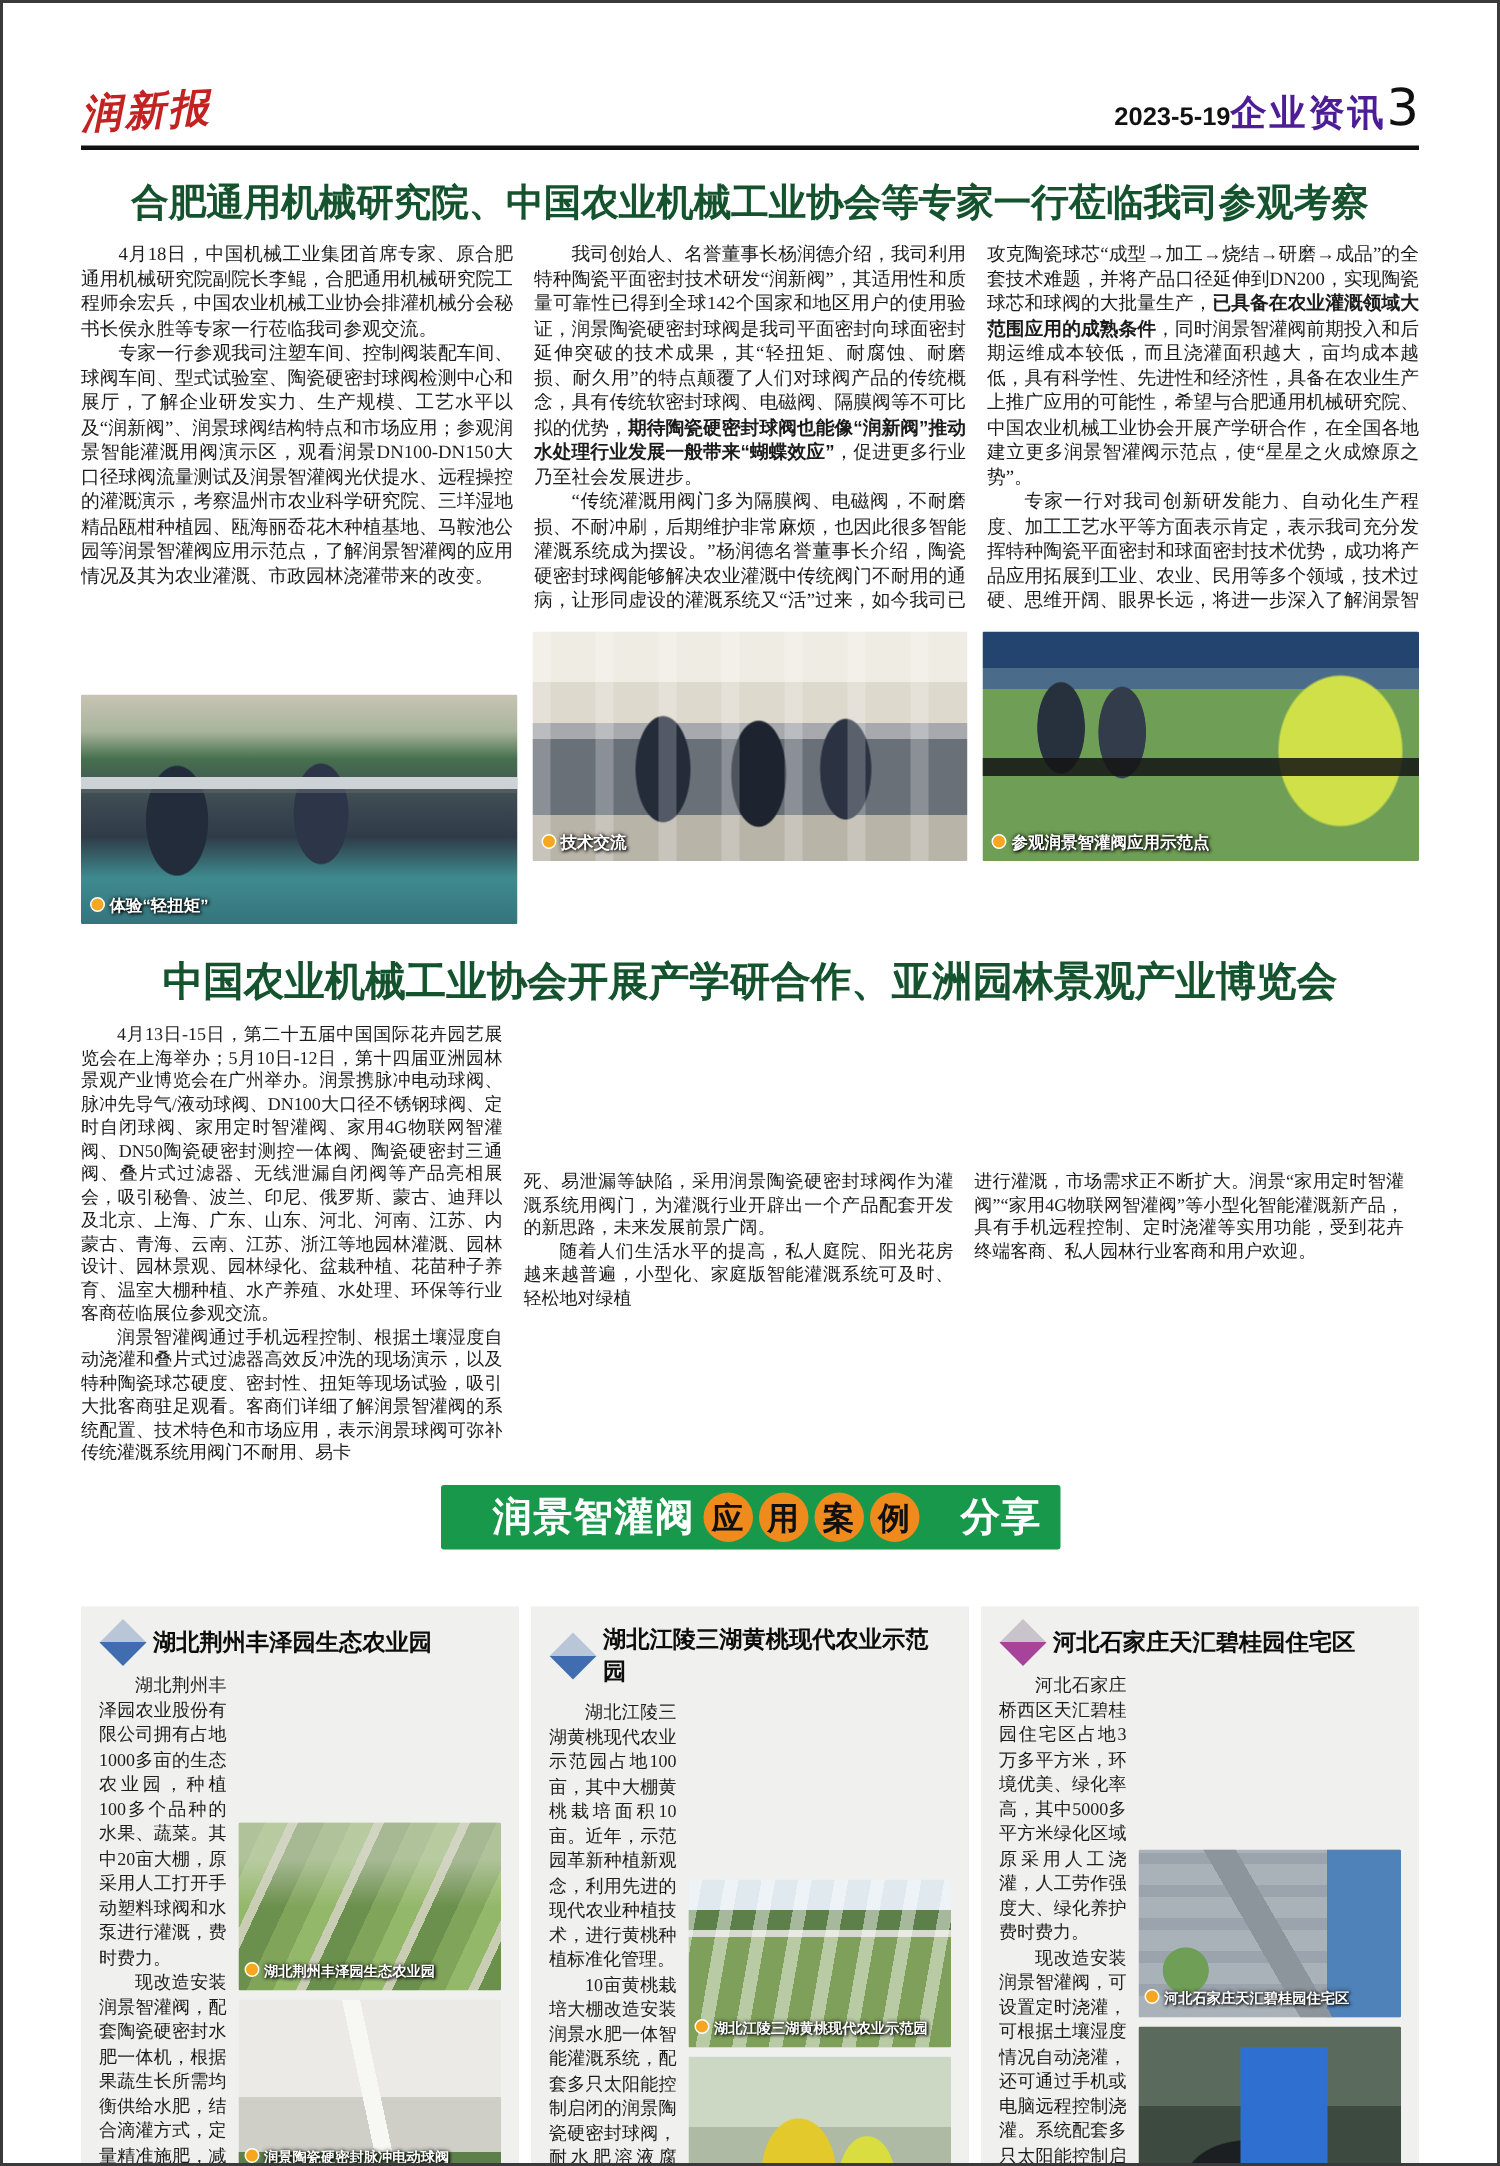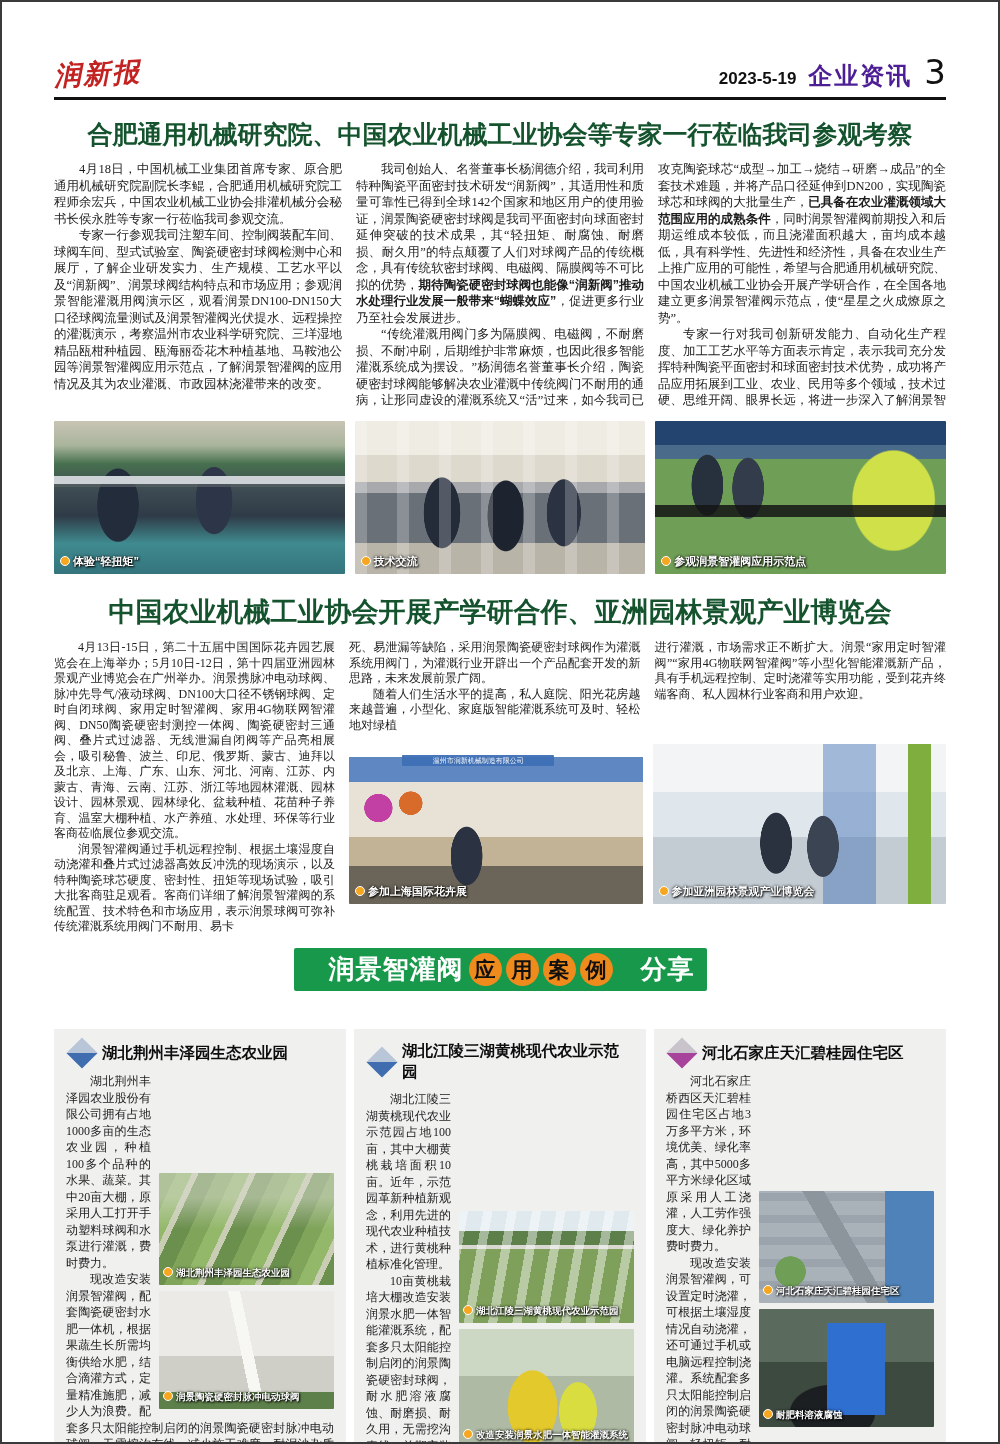--- a/index.html
+++ b/index.html
@@ -4,39 +4,39 @@
 <style>
   html,body{margin:0;padding:0;background:#8f8f8f;}
   .page{width:1000px;height:1444px;box-sizing:border-box;margin:0 auto;background:#fff;
         border:2px solid #3a3a3a;position:relative;overflow:hidden;
         font-family:"Liberation Serif","DejaVu Serif",serif;color:#1c1c1c;
         padding:38px 52px 0 52px;}
   
   .masthead{display:flex;justify-content:space-between;align-items:flex-end;height:52px;}
   .logo{font-family:"DejaVu Serif",serif;font-style:italic;font-weight:bold;
         color:#c32222;font-size:27px;transform:rotate(-3deg);letter-spacing:2px;}
-  .head-right{display:flex;align-items:baseline;gap:12px;font-family:"Liberation Sans",sans-serif;}
+  .head-right{display:flex;align-items:baseline;font-family:"Liberation Sans",sans-serif;}
   .issue-date{font-size:17px;font-weight:bold;color:#111;}
   .section-title{font-size:24px;font-weight:bold;color:#4c1d95;letter-spacing:2px;}
   .page-number{font-size:34px;color:#111;font-family:"DejaVu Sans",sans-serif;}
   .rule{height:3px;background:#111;margin-top:5px;}
   
   h1.art-title{font-family:"Liberation Sans","DejaVu Sans",sans-serif;font-weight:bold;
         text-align:center;color:#14532d;margin:18px 0 10px 0;font-size:25px;letter-spacing:0px;}
   h1.art-title.t2{font-size:27px;margin-top:20px;}
   
   .para{margin:0;text-indent:2em;text-align:justify;}
   .noind{text-indent:0;}
   .b{font-family:"Liberation Sans","DejaVu Sans",sans-serif;font-weight:bold;}
   .cols3{column-count:3;column-gap:14px;height:252px;overflow:hidden;
          font-size:12.5px;line-height:16.5px;}
   
   .a2grid{display:flex;gap:14px;}
   .a2col1{width:281px;height:292px;overflow:hidden;font-size:12px;line-height:15.5px;flex:none;}
-  .a2right{flex:1;display:flex;flex-direction:column;}
+  .a2right{flex:1;display:flex;flex-direction:row;align-items:center;}
   .a2textrow{display:flex;gap:14px;height:96px;overflow:hidden;font-size:12px;line-height:15.5px;}
   .a2textrow > div{flex:1;}
   .a2photos{display:flex;gap:10px;margin-top:8px;}
   .a2photos .photo{flex:1;height:160px;}
   
   .photo{position:relative;overflow:hidden;border-radius:1px;background:#9aa;margin:0;}
   .photo-row{display:flex;gap:10px;margin-top:8px;}
   .photo-row .photo{flex:1;height:153px;}
   .cap{position:absolute;left:6px;bottom:5px;color:#fff;
        font-family:"Liberation Sans",sans-serif;font-weight:bold;font-size:11px;
@@ -44,21 +44,21 @@
   .cap .dot{display:inline-block;width:8px;height:8px;border-radius:50%;
        background:#f6a71f;border:1px solid #fff;margin-right:3px;vertical-align:-1px;}
   .photo-sign{position:absolute;top:7%;left:18%;right:30%;background:#3f6fb5;color:#fff;
        font-size:7px;text-align:center;line-height:11px;font-family:"Liberation Sans",sans-serif;
        border-radius:1px;opacity:.95;}
   
   .ph-a1{background:
      linear-gradient(180deg,transparent 0 36%,#cdd2d6 36% 41%,rgba(90,96,102,.7) 41% 43%,transparent 43%),
      radial-gradient(34px 60px at 22% 55%,#222c3a 0 60%,transparent 62%),
      radial-gradient(30px 55px at 55% 52%,#2c3648 0 60%,transparent 62%),
-     linear-gradient(180deg,#c8c4b4 0%,#a9b49c 16%,#47704f 28%,#3d4a52 46%,#2f3b47 62%,#3f8a8f 80%,#35747d 100%);}
+     linear-gradient(180deg,#c8c4b4 0%,#a9b49c 16%,#47704f 28%,#3d4a52 46%,#2f3b47 62%,#3f8a8f 80%,#35747d 100%); margin-top: 42px;}
   .ph-a2{background:
      repeating-linear-gradient(90deg,rgba(255,255,255,.22) 0 12px,transparent 12px 42px),
      radial-gradient(30px 58px at 30% 60%,#242c3a 0 60%,transparent 62%),
      radial-gradient(30px 58px at 52% 62%,#1d2430 0 60%,transparent 62%),
      radial-gradient(28px 55px at 72% 60%,#2b3342 0 60%,transparent 62%),
      linear-gradient(180deg,#efece4 0 22%,#ded9cd 22% 40%,#a7a9ad 40% 47%,#6a7078 47% 80%,#b9b4a8 80% 100%);}
   .ph-a3{background:
      linear-gradient(180deg,transparent 0 55%,rgba(20,20,20,.85) 55% 63%,transparent 63%),
      radial-gradient(70px 85px at 82% 52%,#cfe048 0 58%,transparent 60%),
      radial-gradient(26px 50px at 18% 42%,#27303d 0 60%,transparent 62%),

